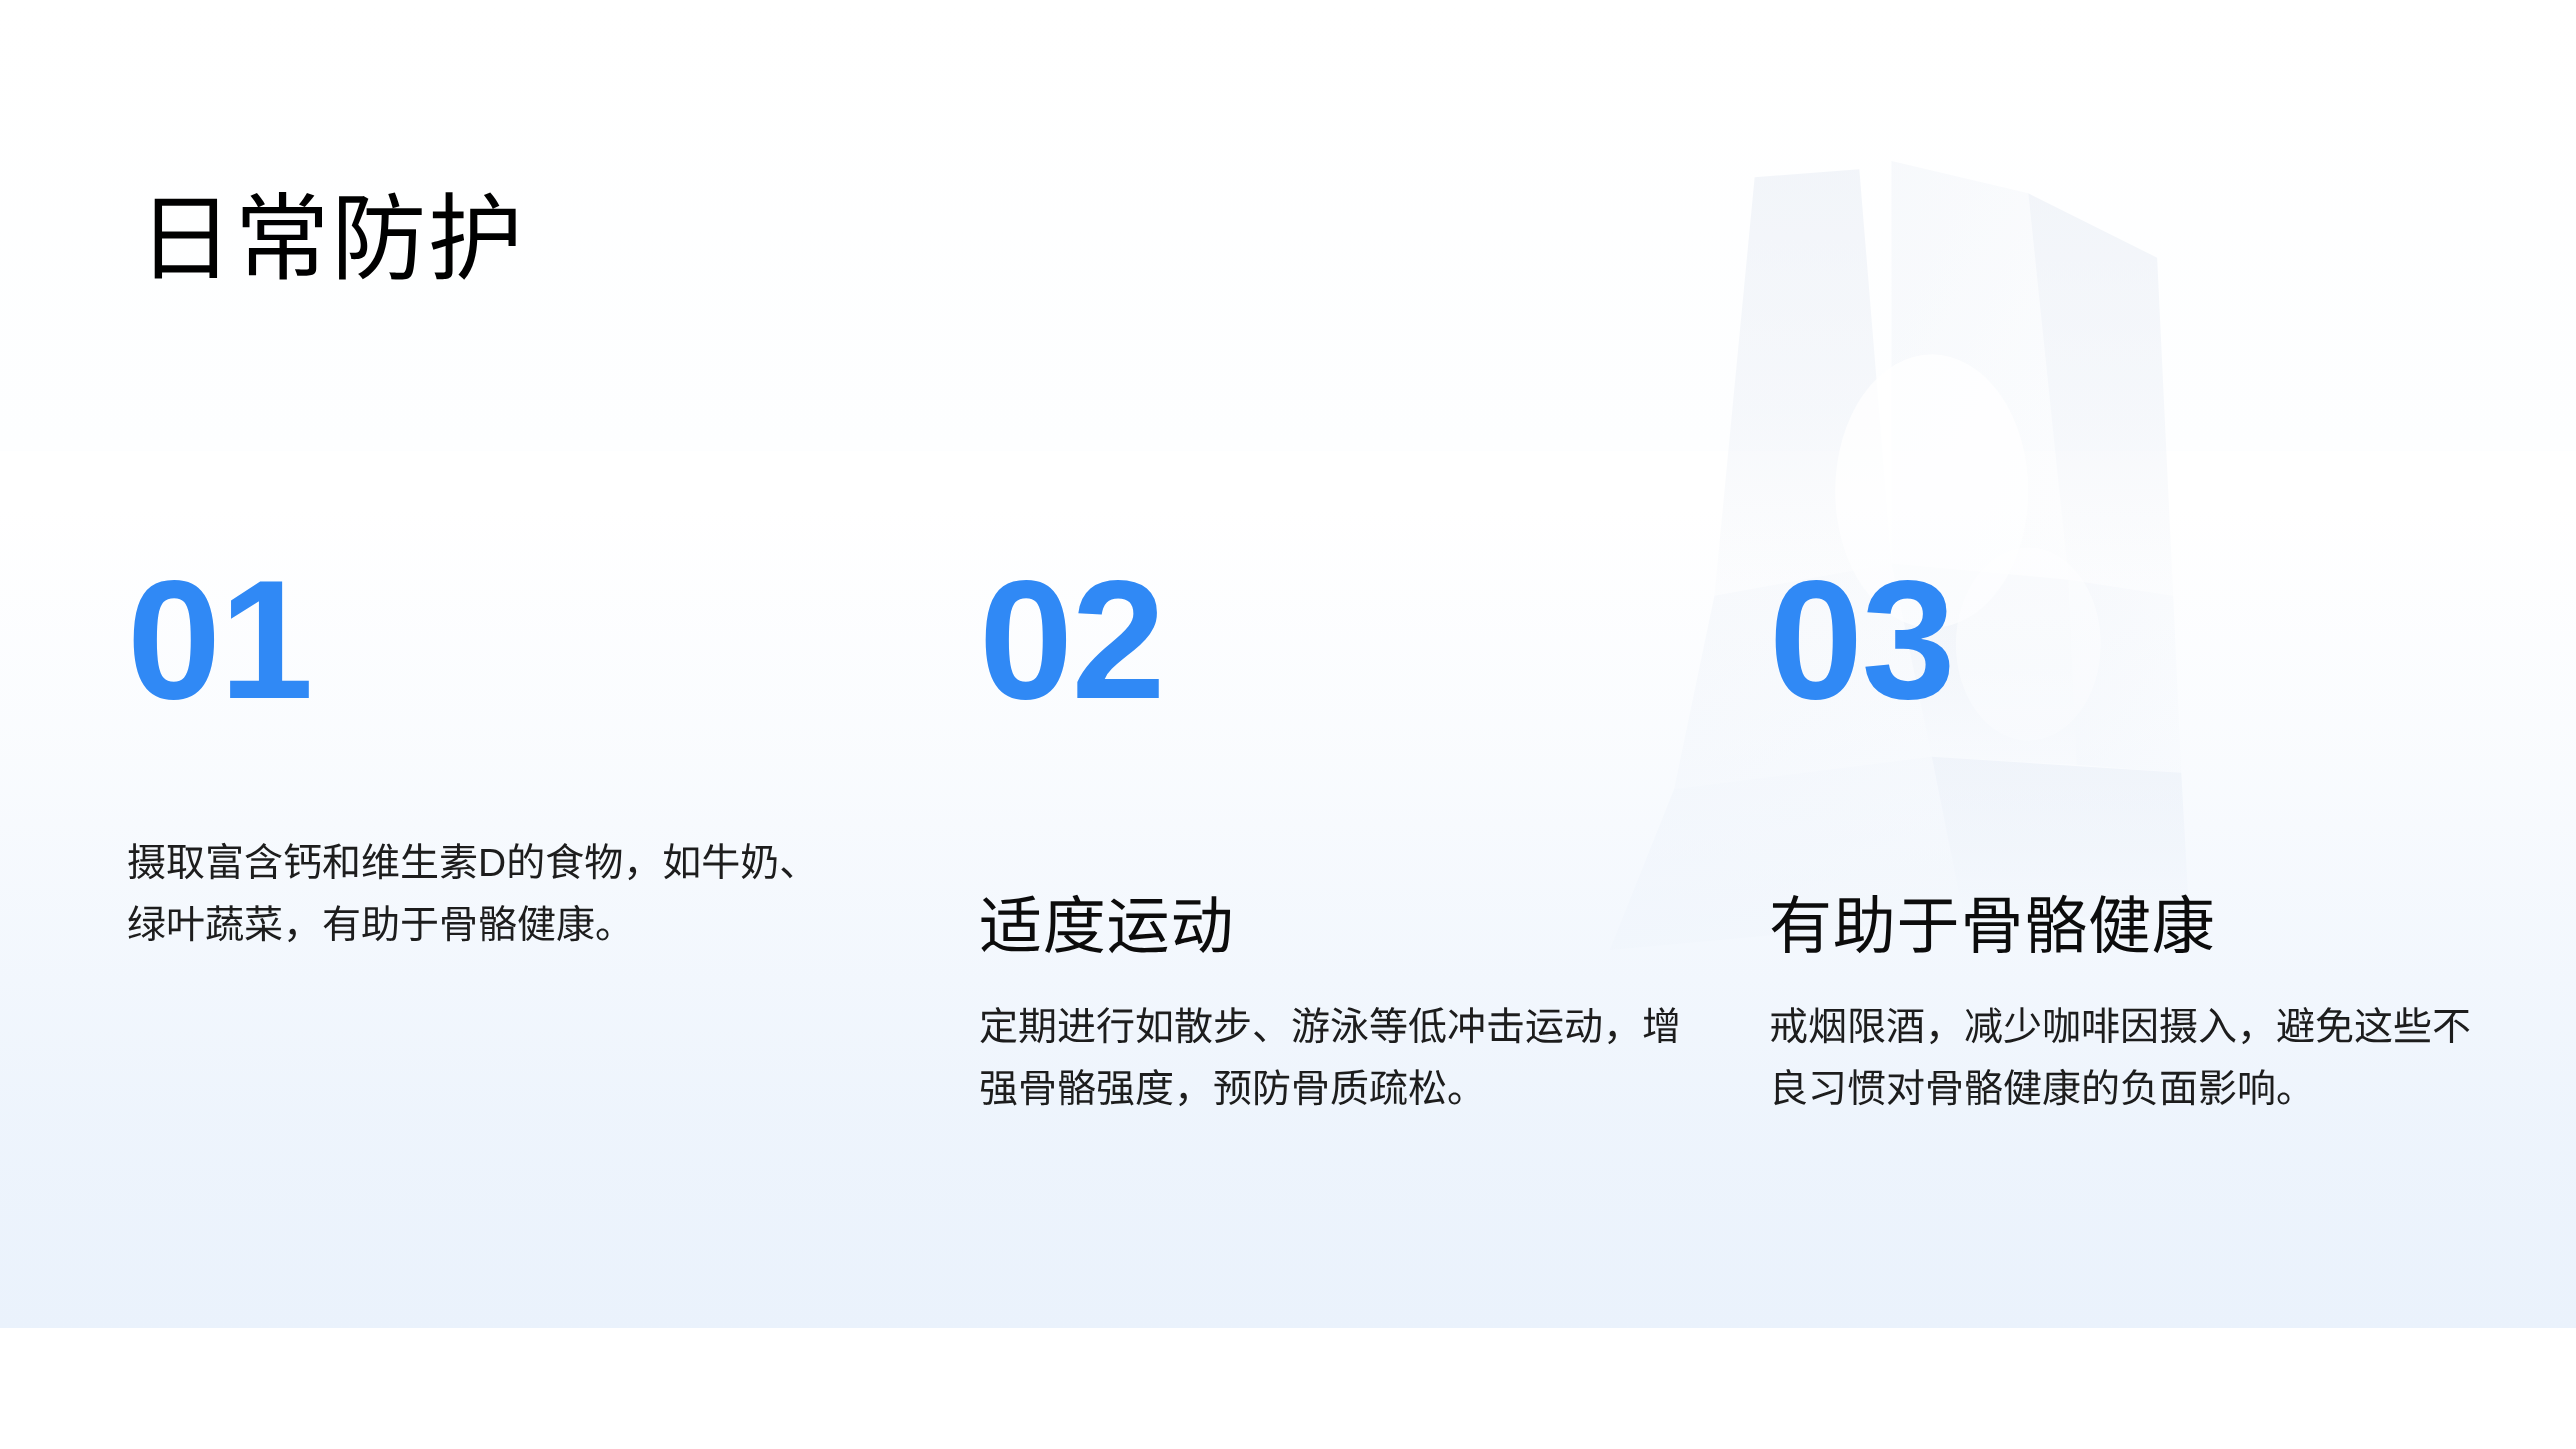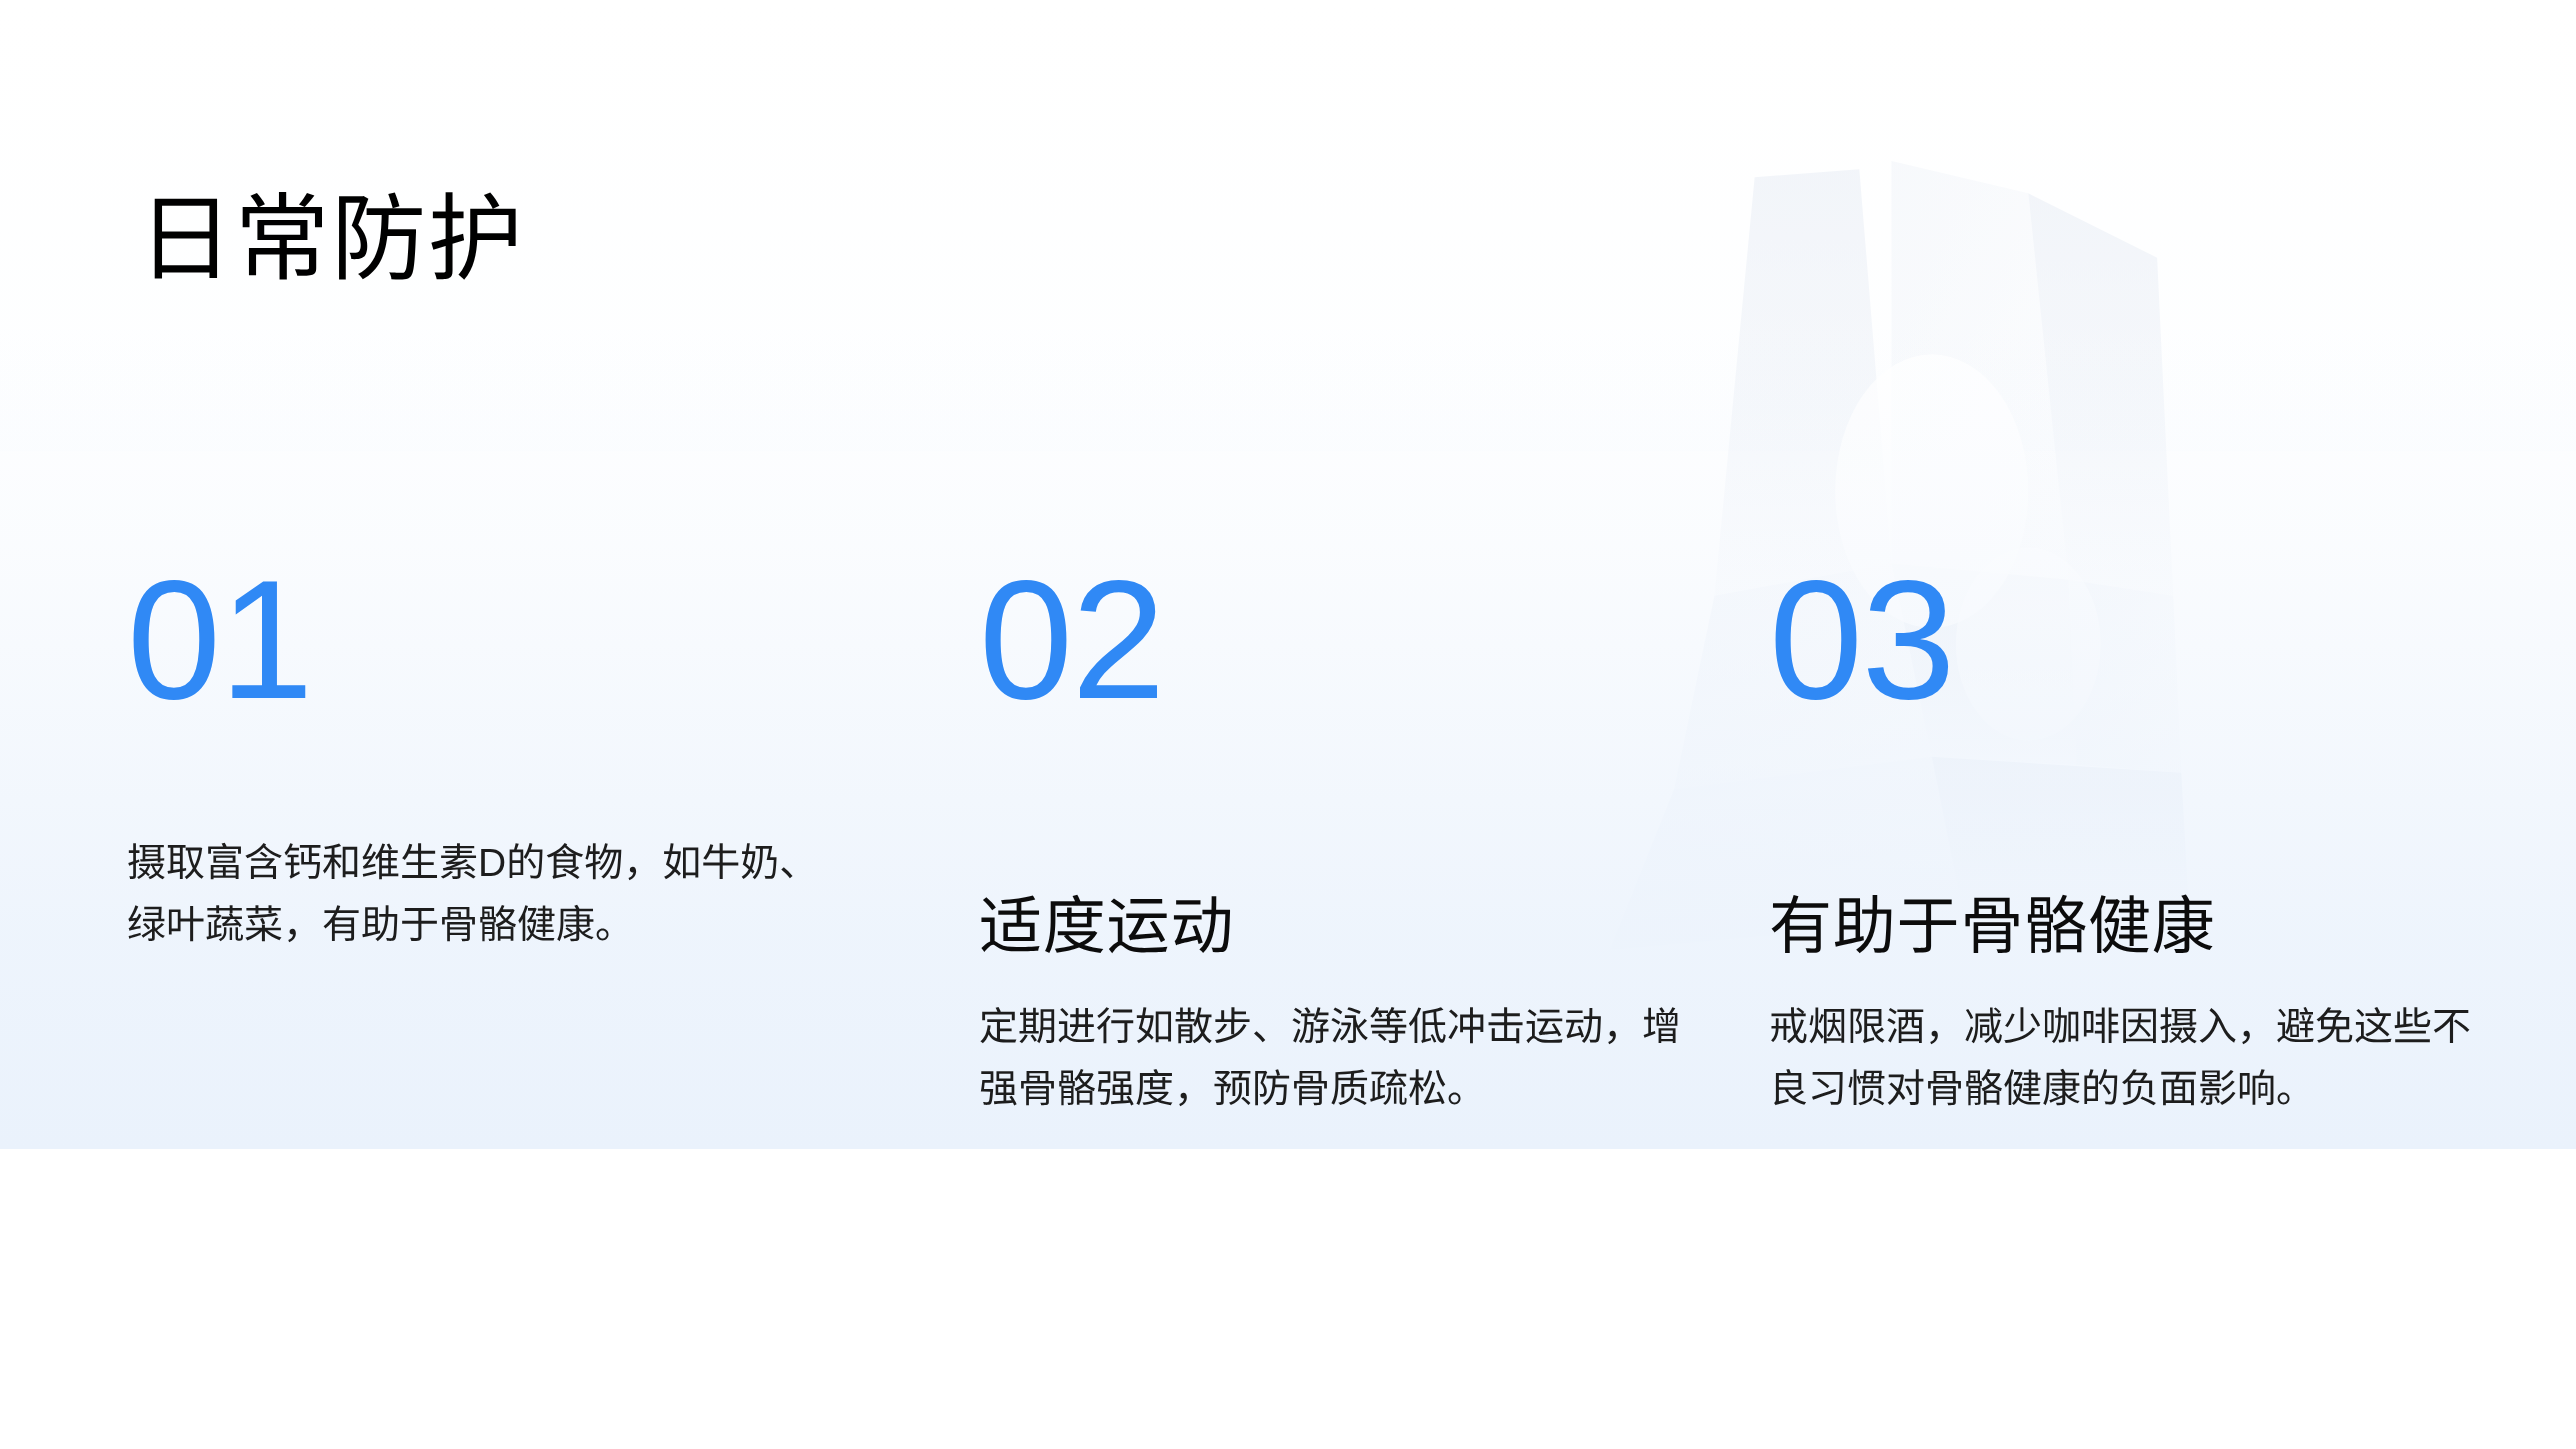--- a/index.html
+++ b/index.html
@@ -8,21 +8,21 @@
     padding: 0;
     background: #ffffff;
   }
   body {
     font-family: "Liberation Sans", "DejaVu Sans", sans-serif;
   }
 
   .slide {
     position: relative;
     width: 2576px;
-    height: 1149px;
+    height: 1328px;
     overflow: hidden;
     background: #ffffff;
   }
 
   
   .bg-base {
     position: absolute;
     inset: 0;
     background: #ffffff;
   }
@@ -88,21 +88,21 @@
     top: 555px;
     width: 725px;
   }
   .col-0 { left: 127px; }
   .col-1 { left: 979px; }
   .col-2 { left: 1769px; }
 
   .col-number {
     font-size: 169px;
     line-height: 1;
-    font-weight: 400;
+    font-weight: 700;
     color: #3089F5;
     letter-spacing: -1.6px;
     height: 242px;
     display: block;
   }
 
   .col-heading {
     margin-top: 95px;
     font-size: 63px;
     line-height: 1.1;

